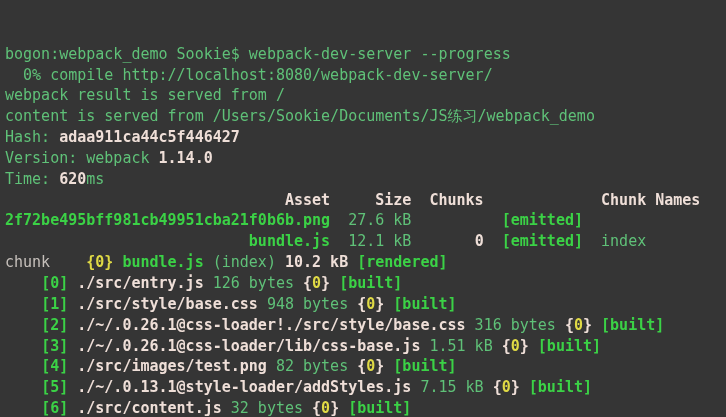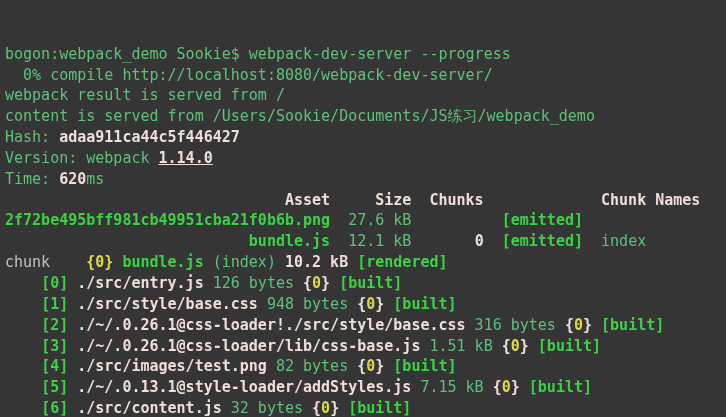--- a/index.html
+++ b/index.html
@@ -18,21 +18,21 @@
     font-family: "DejaVu Sans Mono", "Liberation Mono", monospace;
     font-size: 15px;
     line-height: 20.85px;
     white-space: pre;
     overflow: hidden;
   }
   .line {
     height: 20.85px;
     white-space: pre;
   }
-  .u { text-decoration: underline; }
+  .u { }
 </style>
 </head>
 <body style="background: rgb(53, 53, 53);">
 
 <div class="terminal">
   <div><div class="line"><span style="color: rgb(95, 193, 120);">bogon:webpack_demo Sookie$ webpack-dev-server --progress</span></div><div class="line"><span style="color: rgb(95, 193, 120);">  0% compile http://localhost:8080/webpack-dev-server/</span></div><div class="line"><span style="color: rgb(95, 193, 120);">webpack result is served from /</span></div><div class="line"><span style="color: rgb(95, 193, 120);">content is served from /Users/Sookie/Documents/JS练习/webpack_demo</span></div><div class="line"><span style="color: rgb(95, 193, 120);">Hash: </span><span style="color: rgb(239, 223, 216); font-weight: bold;">adaa911ca44c5f446427</span></div><div class="line"><span style="color: rgb(95, 193, 120);">Version: webpack </span><span class="u" style="color: rgb(239, 223, 216); font-weight: bold;">1.14.0</span></div><div class="line"><span style="color: rgb(95, 193, 120);">Time: </span><span style="color: rgb(239, 223, 216); font-weight: bold;">620</span><span style="color: rgb(95, 193, 120);">ms</span></div><div class="line"><span style="color: rgb(239, 223, 216); font-weight: bold;">                               Asset     Size  Chunks             Chunk Names</span></div><div class="line"><span style="color: rgb(59, 210, 70); font-weight: bold;">2f72be495bff981cb49951cba21f0b6b.png</span><span style="color: rgb(95, 193, 120);">  27.6 kB</span><span style="color: rgb(95, 193, 120);">          </span><span style="color: rgb(59, 210, 70); font-weight: bold;">[emitted]</span></div><div class="line"><span style="color: rgb(95, 193, 120);">                           </span><span style="color: rgb(59, 210, 70); font-weight: bold;">bundle.js</span><span style="color: rgb(95, 193, 120);">  12.1 kB</span><span style="color: rgb(95, 193, 120);">       </span><span style="color: rgb(239, 223, 216); font-weight: bold;">0</span><span style="color: rgb(95, 193, 120);">  </span><span style="color: rgb(59, 210, 70); font-weight: bold;">[emitted]</span><span style="color: rgb(95, 193, 120);">  index</span></div><div class="line"><span style="color: rgb(198, 192, 187);">chunk    </span><span style="color: rgb(224, 218, 69); font-weight: bold;">{0}</span><span style="color: rgb(198, 192, 187);"> </span><span style="color: rgb(59, 210, 70); font-weight: bold;">bundle.js</span><span style="color: rgb(95, 193, 120);"> (index) </span><span style="color: rgb(239, 223, 216); font-weight: bold;">10.2 kB</span><span style="color: rgb(198, 192, 187);"> </span><span style="color: rgb(59, 210, 70); font-weight: bold;">[rendered]</span></div><div class="line"><span style="color: rgb(95, 193, 120);">    </span><span style="color: rgb(59, 210, 70); font-weight: bold;">[0]</span><span style="color: rgb(95, 193, 120);"> </span><span style="color: rgb(239, 223, 216); font-weight: bold;">./src/entry.js</span><span style="color: rgb(95, 193, 120);"> 126 bytes </span><span style="color: rgb(239, 223, 216); font-weight: bold;">{</span><span style="color: rgb(224, 218, 69); font-weight: bold;">0</span><span style="color: rgb(239, 223, 216); font-weight: bold;">}</span><span style="color: rgb(95, 193, 120);"> </span><span style="color: rgb(59, 210, 70); font-weight: bold;">[built]</span></div><div class="line"><span style="color: rgb(95, 193, 120);">    </span><span style="color: rgb(59, 210, 70); font-weight: bold;">[1]</span><span style="color: rgb(95, 193, 120);"> </span><span style="color: rgb(239, 223, 216); font-weight: bold;">./src/style/base.css</span><span style="color: rgb(95, 193, 120);"> 948 bytes </span><span style="color: rgb(239, 223, 216); font-weight: bold;">{</span><span style="color: rgb(224, 218, 69); font-weight: bold;">0</span><span style="color: rgb(239, 223, 216); font-weight: bold;">}</span><span style="color: rgb(95, 193, 120);"> </span><span style="color: rgb(59, 210, 70); font-weight: bold;">[built]</span></div><div class="line"><span style="color: rgb(95, 193, 120);">    </span><span style="color: rgb(59, 210, 70); font-weight: bold;">[2]</span><span style="color: rgb(95, 193, 120);"> </span><span style="color: rgb(239, 223, 216); font-weight: bold;">./~/.0.26.1@css-loader!./src/style/base.css</span><span style="color: rgb(95, 193, 120);"> 316 bytes </span><span style="color: rgb(239, 223, 216); font-weight: bold;">{</span><span style="color: rgb(224, 218, 69); font-weight: bold;">0</span><span style="color: rgb(239, 223, 216); font-weight: bold;">}</span><span style="color: rgb(95, 193, 120);"> </span><span style="color: rgb(59, 210, 70); font-weight: bold;">[built]</span></div><div class="line"><span style="color: rgb(95, 193, 120);">    </span><span style="color: rgb(59, 210, 70); font-weight: bold;">[3]</span><span style="color: rgb(95, 193, 120);"> </span><span style="color: rgb(239, 223, 216); font-weight: bold;">./~/.0.26.1@css-loader/lib/css-base.js</span><span style="color: rgb(95, 193, 120);"> 1.51 kB </span><span style="color: rgb(239, 223, 216); font-weight: bold;">{</span><span style="color: rgb(224, 218, 69); font-weight: bold;">0</span><span style="color: rgb(239, 223, 216); font-weight: bold;">}</span><span style="color: rgb(95, 193, 120);"> </span><span style="color: rgb(59, 210, 70); font-weight: bold;">[built]</span></div><div class="line"><span style="color: rgb(95, 193, 120);">    </span><span style="color: rgb(59, 210, 70); font-weight: bold;">[4]</span><span style="color: rgb(95, 193, 120);"> </span><span style="color: rgb(239, 223, 216); font-weight: bold;">./src/images/test.png</span><span style="color: rgb(95, 193, 120);"> 82 bytes </span><span style="color: rgb(239, 223, 216); font-weight: bold;">{</span><span style="color: rgb(224, 218, 69); font-weight: bold;">0</span><span style="color: rgb(239, 223, 216); font-weight: bold;">}</span><span style="color: rgb(95, 193, 120);"> </span><span style="color: rgb(59, 210, 70); font-weight: bold;">[built]</span></div><div class="line"><span style="color: rgb(95, 193, 120);">    </span><span style="color: rgb(59, 210, 70); font-weight: bold;">[5]</span><span style="color: rgb(95, 193, 120);"> </span><span style="color: rgb(239, 223, 216); font-weight: bold;">./~/.0.13.1@style-loader/addStyles.js</span><span style="color: rgb(95, 193, 120);"> 7.15 kB </span><span style="color: rgb(239, 223, 216); font-weight: bold;">{</span><span style="color: rgb(224, 218, 69); font-weight: bold;">0</span><span style="color: rgb(239, 223, 216); font-weight: bold;">}</span><span style="color: rgb(95, 193, 120);"> </span><span style="color: rgb(59, 210, 70); font-weight: bold;">[built]</span></div><div class="line"><span style="color: rgb(95, 193, 120);">    </span><span style="color: rgb(59, 210, 70); font-weight: bold;">[6]</span><span style="color: rgb(95, 193, 120);"> </span><span style="color: rgb(239, 223, 216); font-weight: bold;">./src/content.js</span><span style="color: rgb(95, 193, 120);"> 32 bytes </span><span style="color: rgb(239, 223, 216); font-weight: bold;">{</span><span style="color: rgb(224, 218, 69); font-weight: bold;">0</span><span style="color: rgb(239, 223, 216); font-weight: bold;">}</span><span style="color: rgb(95, 193, 120);"> </span><span style="color: rgb(59, 210, 70); font-weight: bold;">[built]</span></div></div>
   
 </div>
 
 </body></html>

